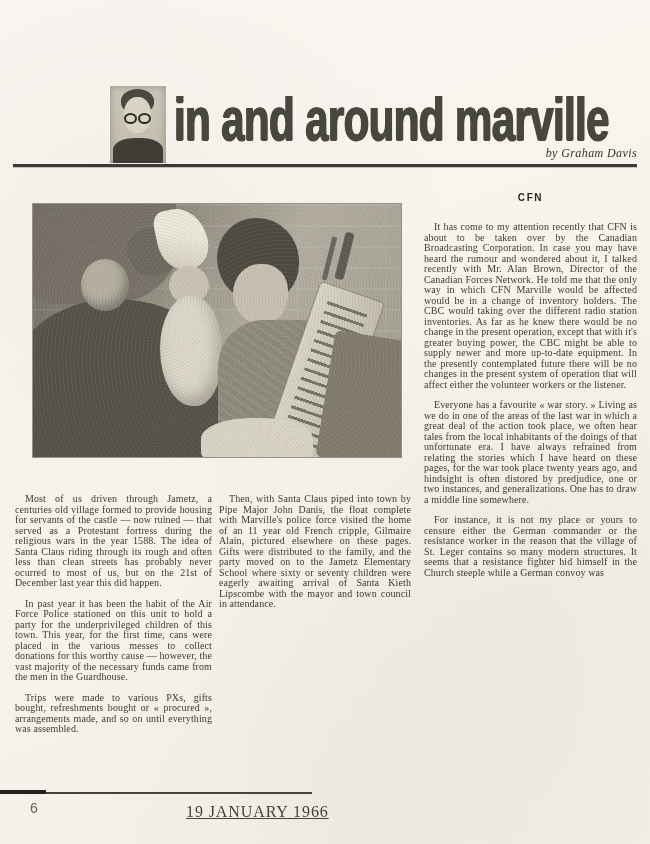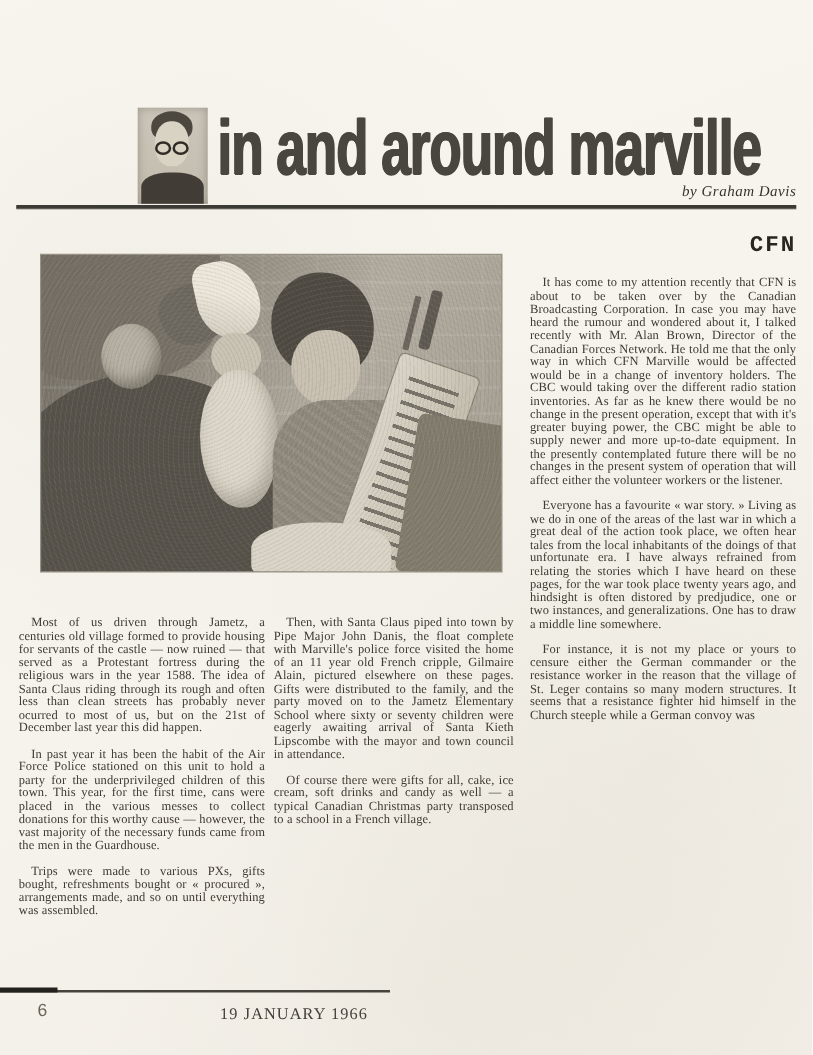--- a/index.html
+++ b/index.html
@@ -66,29 +66,29 @@
   .ph-grain{inset:0;pointer-events:none;background:
       repeating-radial-gradient(circle at 32% 38%, rgba(0,0,0,.05) 0 1px, transparent 1px 3px),
       repeating-radial-gradient(circle at 68% 62%, rgba(255,255,255,.05) 0 1px, transparent 1px 4px);}
 
   
   .col{position:absolute;text-align:justify;font-size:10px;line-height:10.5px;letter-spacing:.1px;color:#3e3931;}
   .col p{margin:10px 0 5px;text-indent:10px;}
   .col-left{left:15px;top:484px;width:197px;}
   .col-middle{left:219px;top:484px;width:192px;}
   .col-right{left:424px;top:188px;width:213px;}
-  .section-heading{font-family:Liberation Mono, monospace;font-weight:bold;font-size:18px;line-height:19px;
-    letter-spacing:1.6px;color:#28261f;text-align:right;margin:0 0 15px;}
+  .section-heading{font-family:Liberation Sans, sans-serif;font-weight:bold;font-size:10px;line-height:19px;
+    letter-spacing:1.6px;color:#28261f;text-align:center;margin:0 0 15px;}
   .section-heading.second{margin-top:24px;margin-bottom:12px;}
 
   
   .footer-rule{position:absolute;left:0;top:792px;width:312px;height:2px;background:#46433c;}
   .footer-rule-thick{position:absolute;left:0;top:790px;width:46px;height:4px;background:#23211d;}
   .page-number{position:absolute;left:30px;top:800px;font-family:"Liberation Sans",sans-serif;font-size:14px;color:#6a6459;}
-  .issue-date{position:absolute;left:176px;top:803px;font-size:13px;letter-spacing:.9px;color:#45403a;}
+  .issue-date{position:absolute;left:186px;top:803px;font-size:16px;letter-spacing:.9px;color:#45403a;text-decoration:underline;}
 </style>
 </head>
 <body>
 
 <div class="page">
 
   <header>
     <div class="portrait">
       <div class="p-hair"></div>
       <div class="p-face"></div>
@@ -120,21 +120,20 @@
   </figure>
 
   <section class="col col-left">
     <p>Most of us driven through Jametz, a centuries old village formed to provide housing for servants of the castle — now ruined — that served as a Protestant fortress during the religious wars in the year 1588. The idea of Santa Claus riding through its rough and often less than clean streets has probably never ocurred to most of us, but on the 21st of December last year this did happen.</p>
     <p>In past year it has been the habit of the Air Force Police stationed on this unit to hold a party for the underprivileged children of this town. This year, for the first time, cans were placed in the various messes to collect donations for this worthy cause — however, the vast majority of the necessary funds came from the men in the Guardhouse.</p>
     <p>Trips were made to various PXs, gifts bought, refreshments bought or « procured », arrangements made, and so on until everything was assembled.</p>
   </section>
 
   <section class="col col-middle">
     <p>Then, with Santa Claus piped into town by Pipe Major John Danis, the float complete with Marville's police force visited the home of an 11 year old French cripple, Gilmaire Alain, pictured elsewhere on these pages. Gifts were distributed to the family, and the party moved on to the Jametz Elementary School where sixty or seventy children were eagerly awaiting arrival of Santa Kieth Lipscombe with the mayor and town council in attendance.</p>
-    <p>Of course there were gifts for all, cake, ice cream, soft drinks and candy as well — a typical Canadian Christmas party transposed to a school in a French village.</p>
   </section>
 
   <section class="col col-right">
     <h2 class="section-heading">CFN</h2>
     <p>It has come to my attention recently that CFN is about to be taken over by the Canadian Broadcasting Corporation. In case you may have heard the rumour and wondered about it, I talked recently with Mr. Alan Brown, Director of the Canadian Forces Network. He told me that the only way in which CFN Marville would be affected would be in a change of inventory holders. The CBC would taking over the different radio station inventories. As far as he knew there would be no change in the present operation, except that with it's greater buying power, the CBC might be able to supply newer and more up-to-date equipment. In the presently contemplated future there will be no changes in the present system of operation that will affect either the volunteer workers or the listener.</p>
     <p>Everyone has a favourite « war story. » Living as we do in one of the areas of the last war in which a great deal of the action took place, we often hear tales from the local inhabitants of the doings of that unfortunate era. I have always refrained from relating the stories which I have heard on these pages, for the war took place twenty years ago, and hindsight is often distored by predjudice, one or two instances, and generalizations. One has to draw a middle line somewhere.</p>
     <p>For instance, it is not my place or yours to censure either the German commander or the resistance worker in the reason that the village of St. Leger contains so many modern structures. It seems that a resistance fighter hid himself in the Church steeple while a German convoy was</p>
   </section>
 
   <footer>

